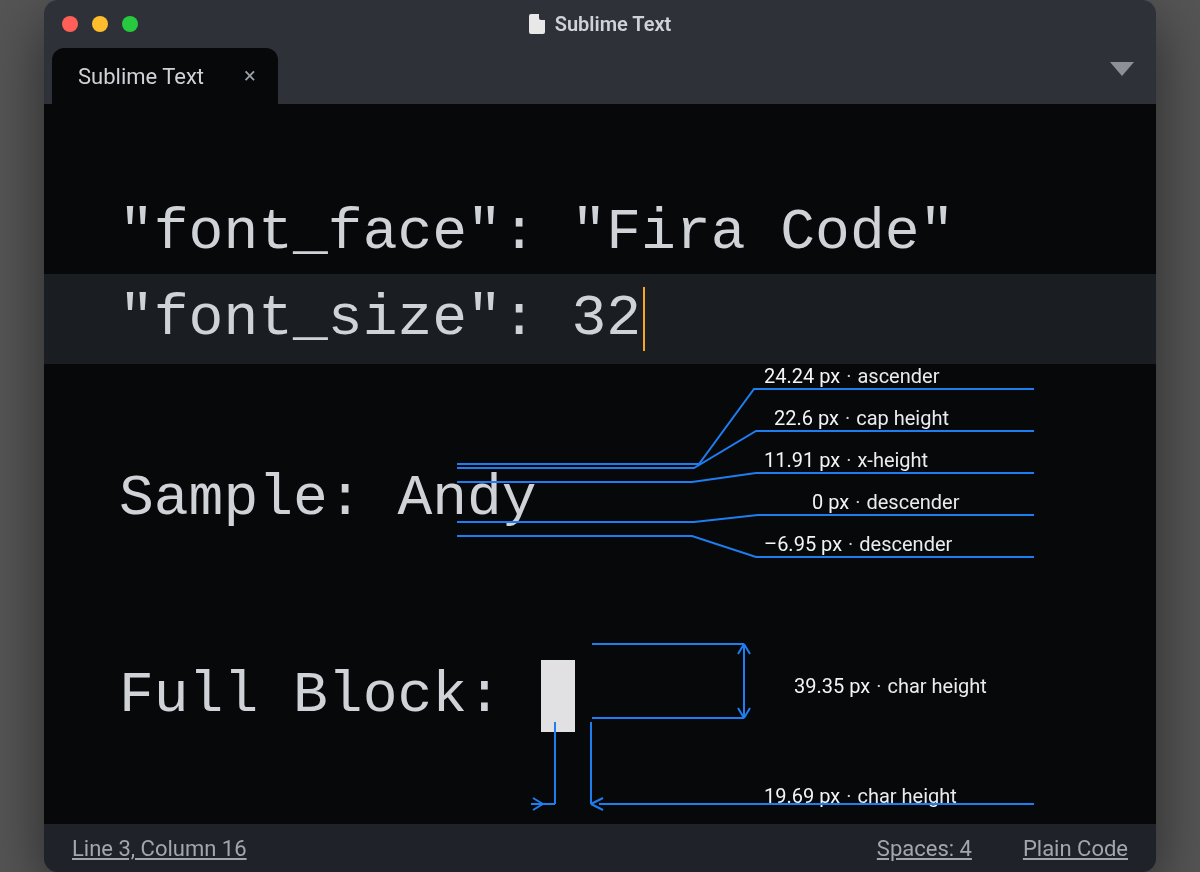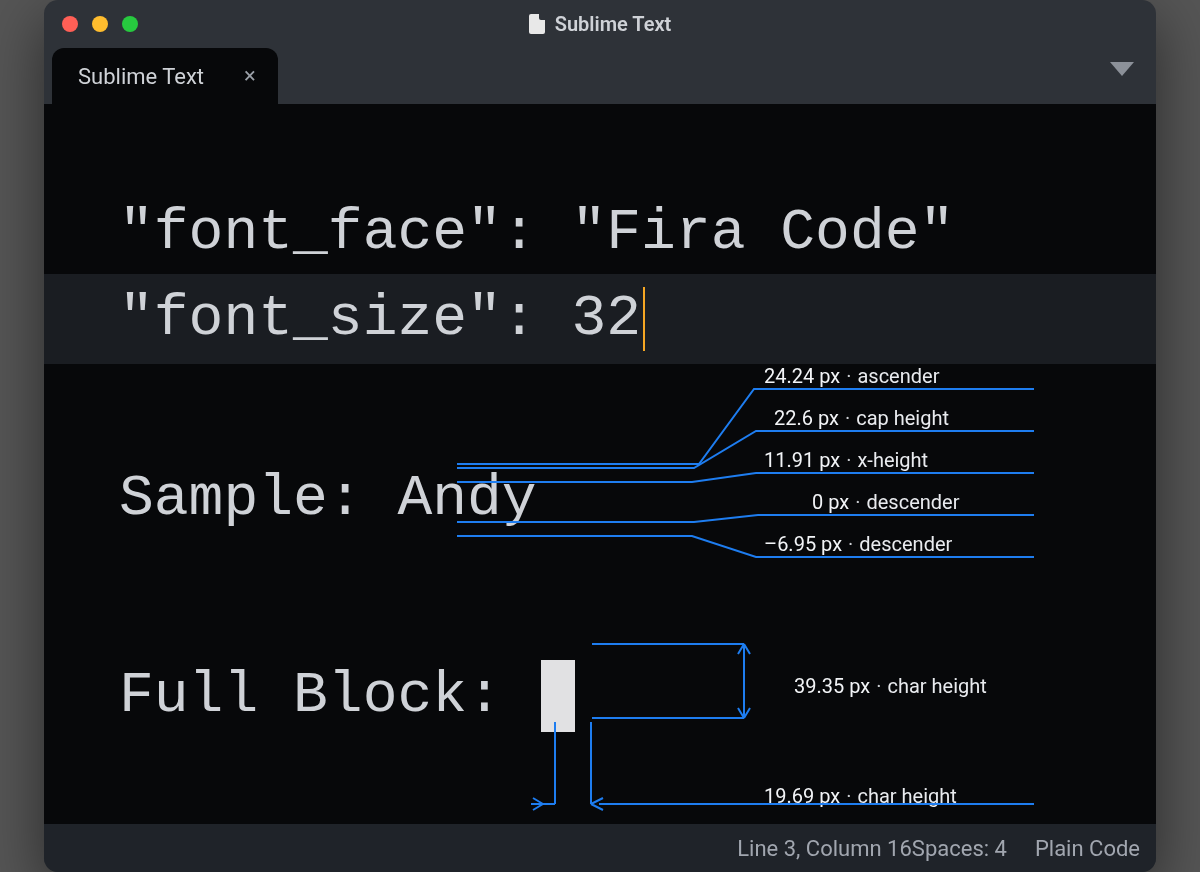--- a/index.html
+++ b/index.html
@@ -105,24 +105,24 @@
     color:#f2f4f7;
     font-size:20px;
     white-space:nowrap;
   }
   .anno .lbl{color:#e9ebef;}
   .anno .dotsep{padding:0 6px;color:#cfd2d7;}
   .leader{stroke:var(--blue);stroke-width:2;fill:none;}
   svg.overlay{position:absolute;left:0;top:0;pointer-events:none;}
   .status{
     height:48px;background:var(--status-bg);
-    display:flex;align-items:center;justify-content:flex-end;
-    padding:0 16px;color:var(--muted);font-size:22px;
-  }
-  .status .right{display:flex;gap:28px;}
+    display:flex;align-items:center;justify-content:space-between;
+    padding:0 28px;color:var(--muted);font-size:22px;text-decoration:underline;
+  }
+  .status .right{display:flex;gap:51px;}
   .status .seg{cursor:pointer;}
 </style>
 </head>
 <body>
 
 <div class="win">
 
   <div class="title">
     <div class="lights">
       <div class="dot r"></div>

